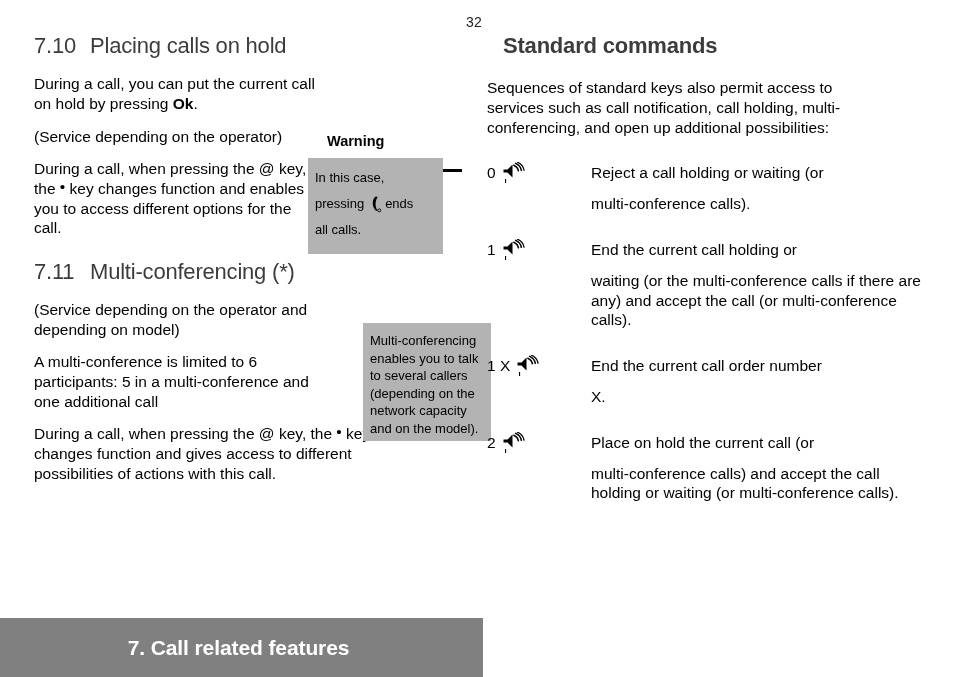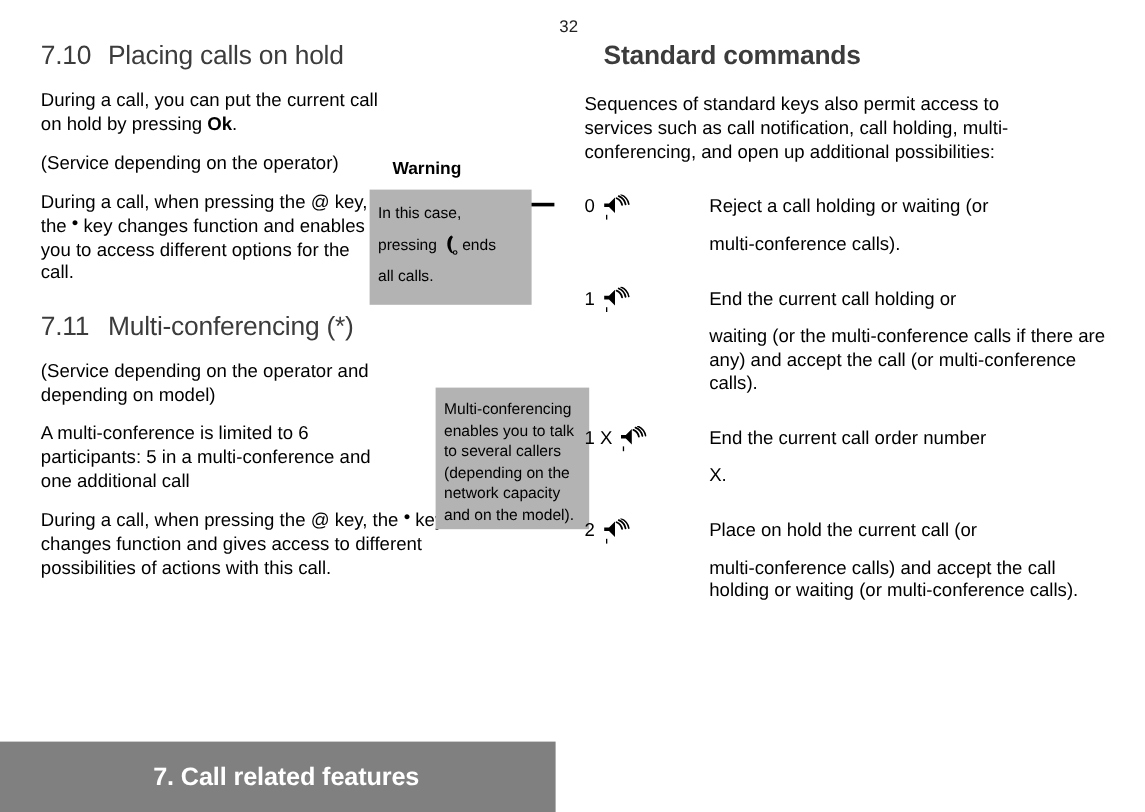--- a/index.html
+++ b/index.html
@@ -176,20 +176,21 @@
   .spk-glyph svg { display: block; }
 
   
   .footer-band {
     position: absolute;
     left: 0;
     top: 618px;
     width: 463px;
     height: 59px;
     background: #808080;
+    padding-left: 20px;
   }
   .footer-title {
     position: absolute;
     left: 0;
     top: 0;
     width: 463px;
     height: 59px;
     display: flex;
     align-items: center;
     justify-content: center;

